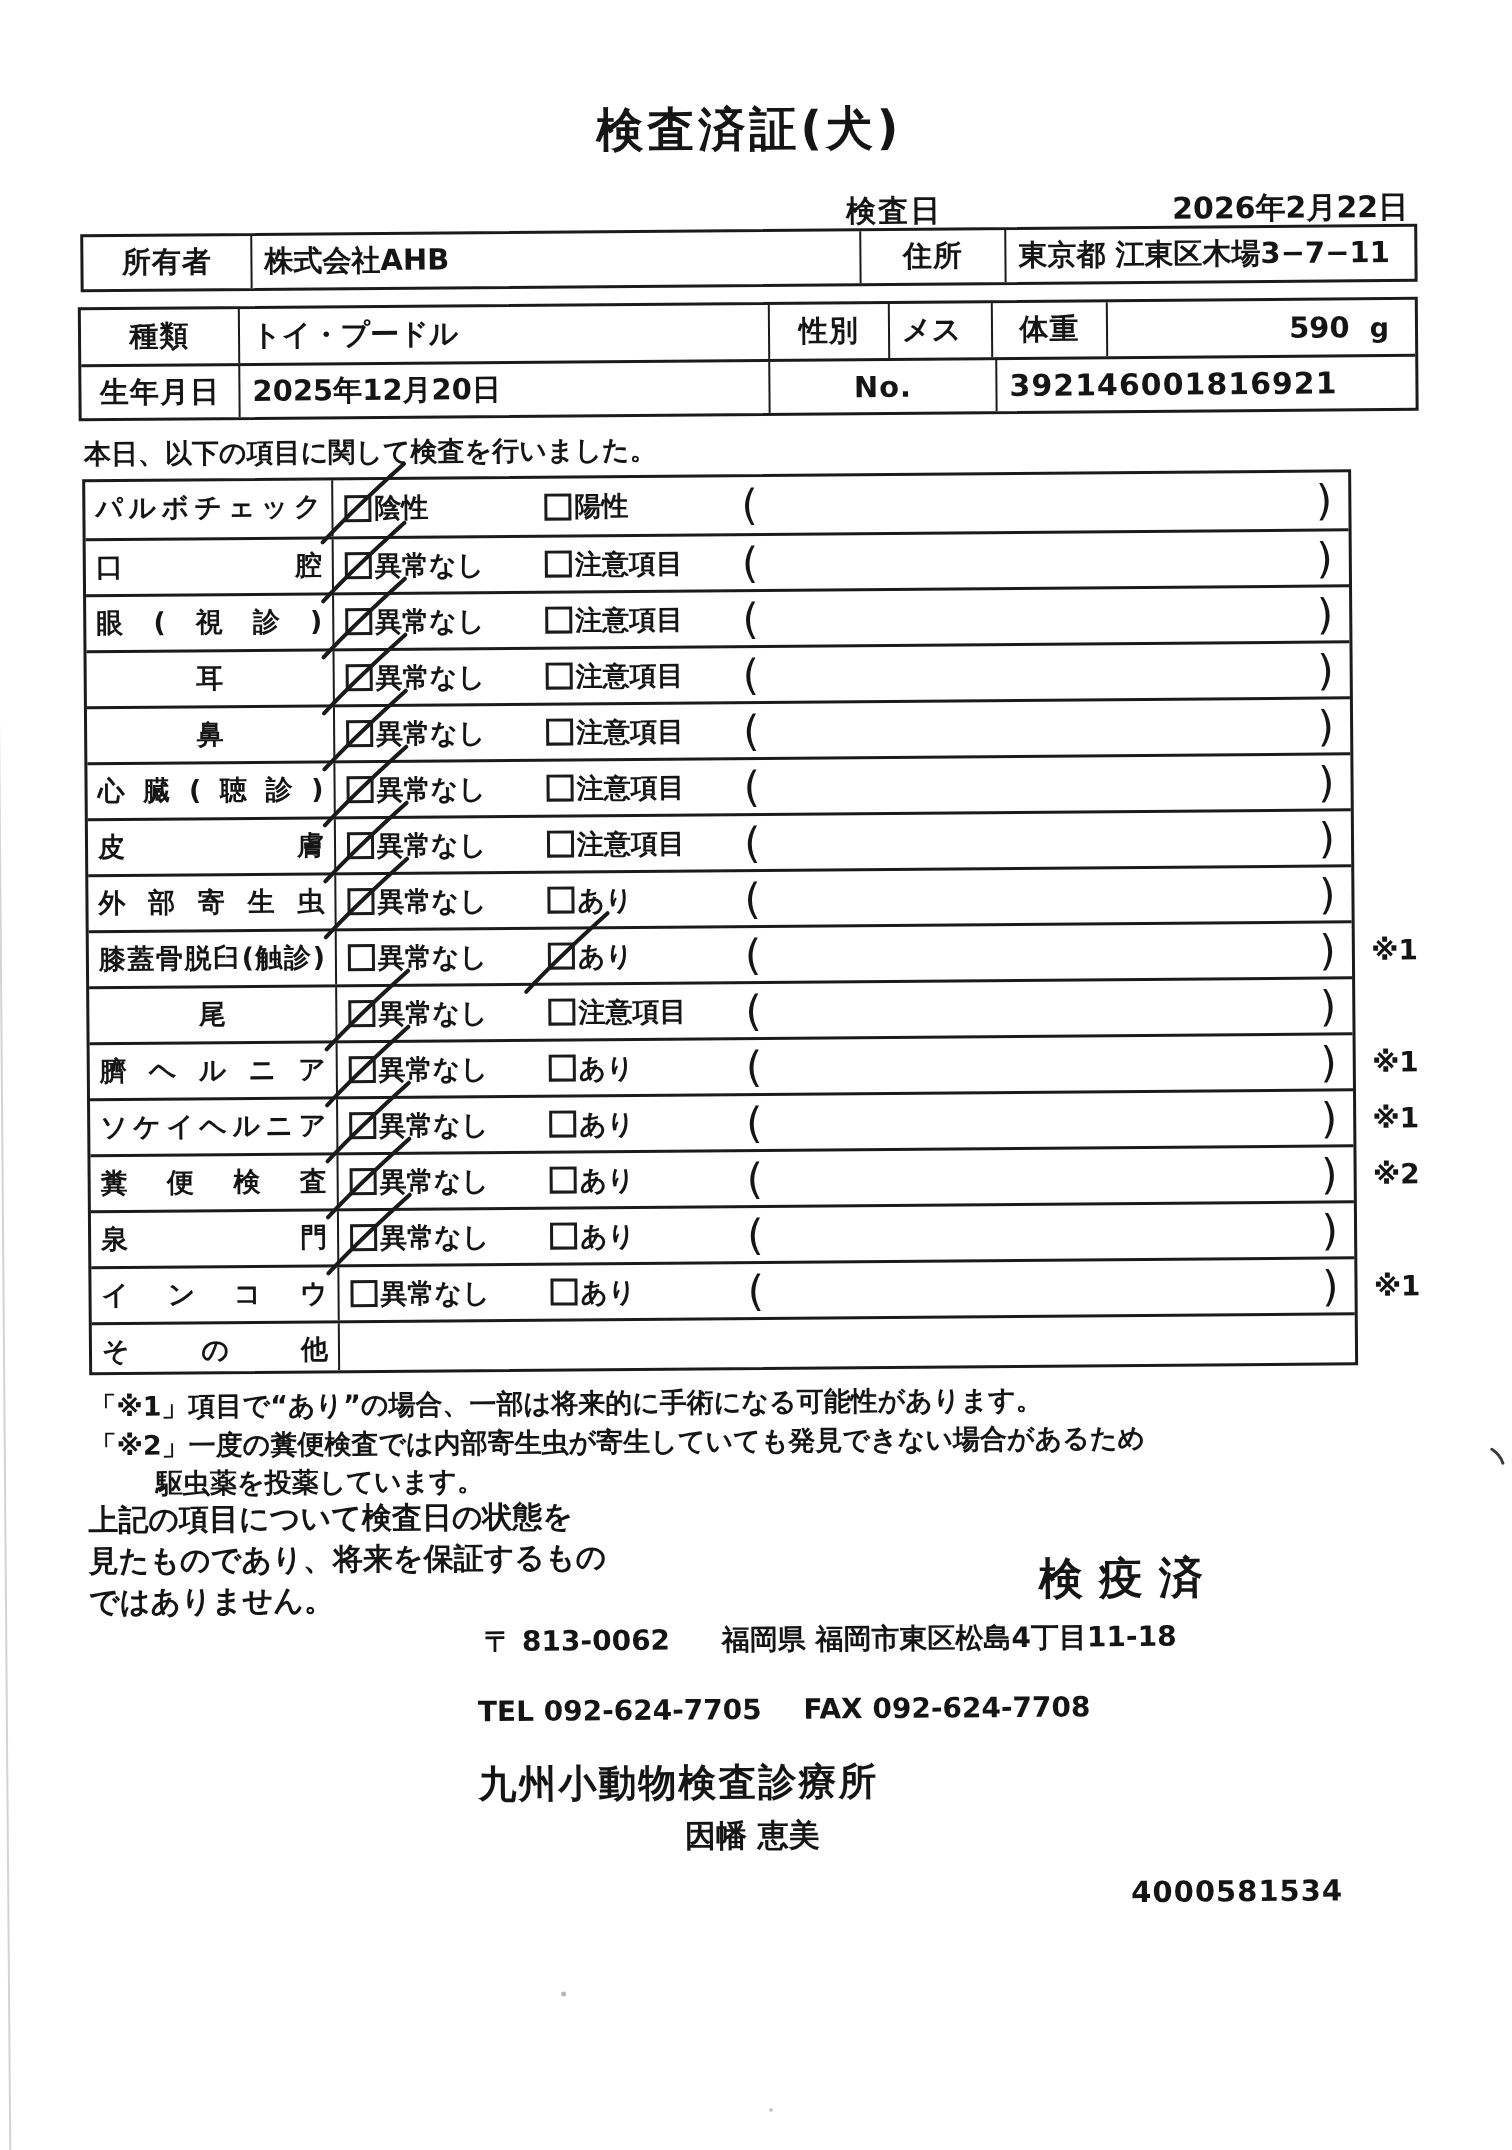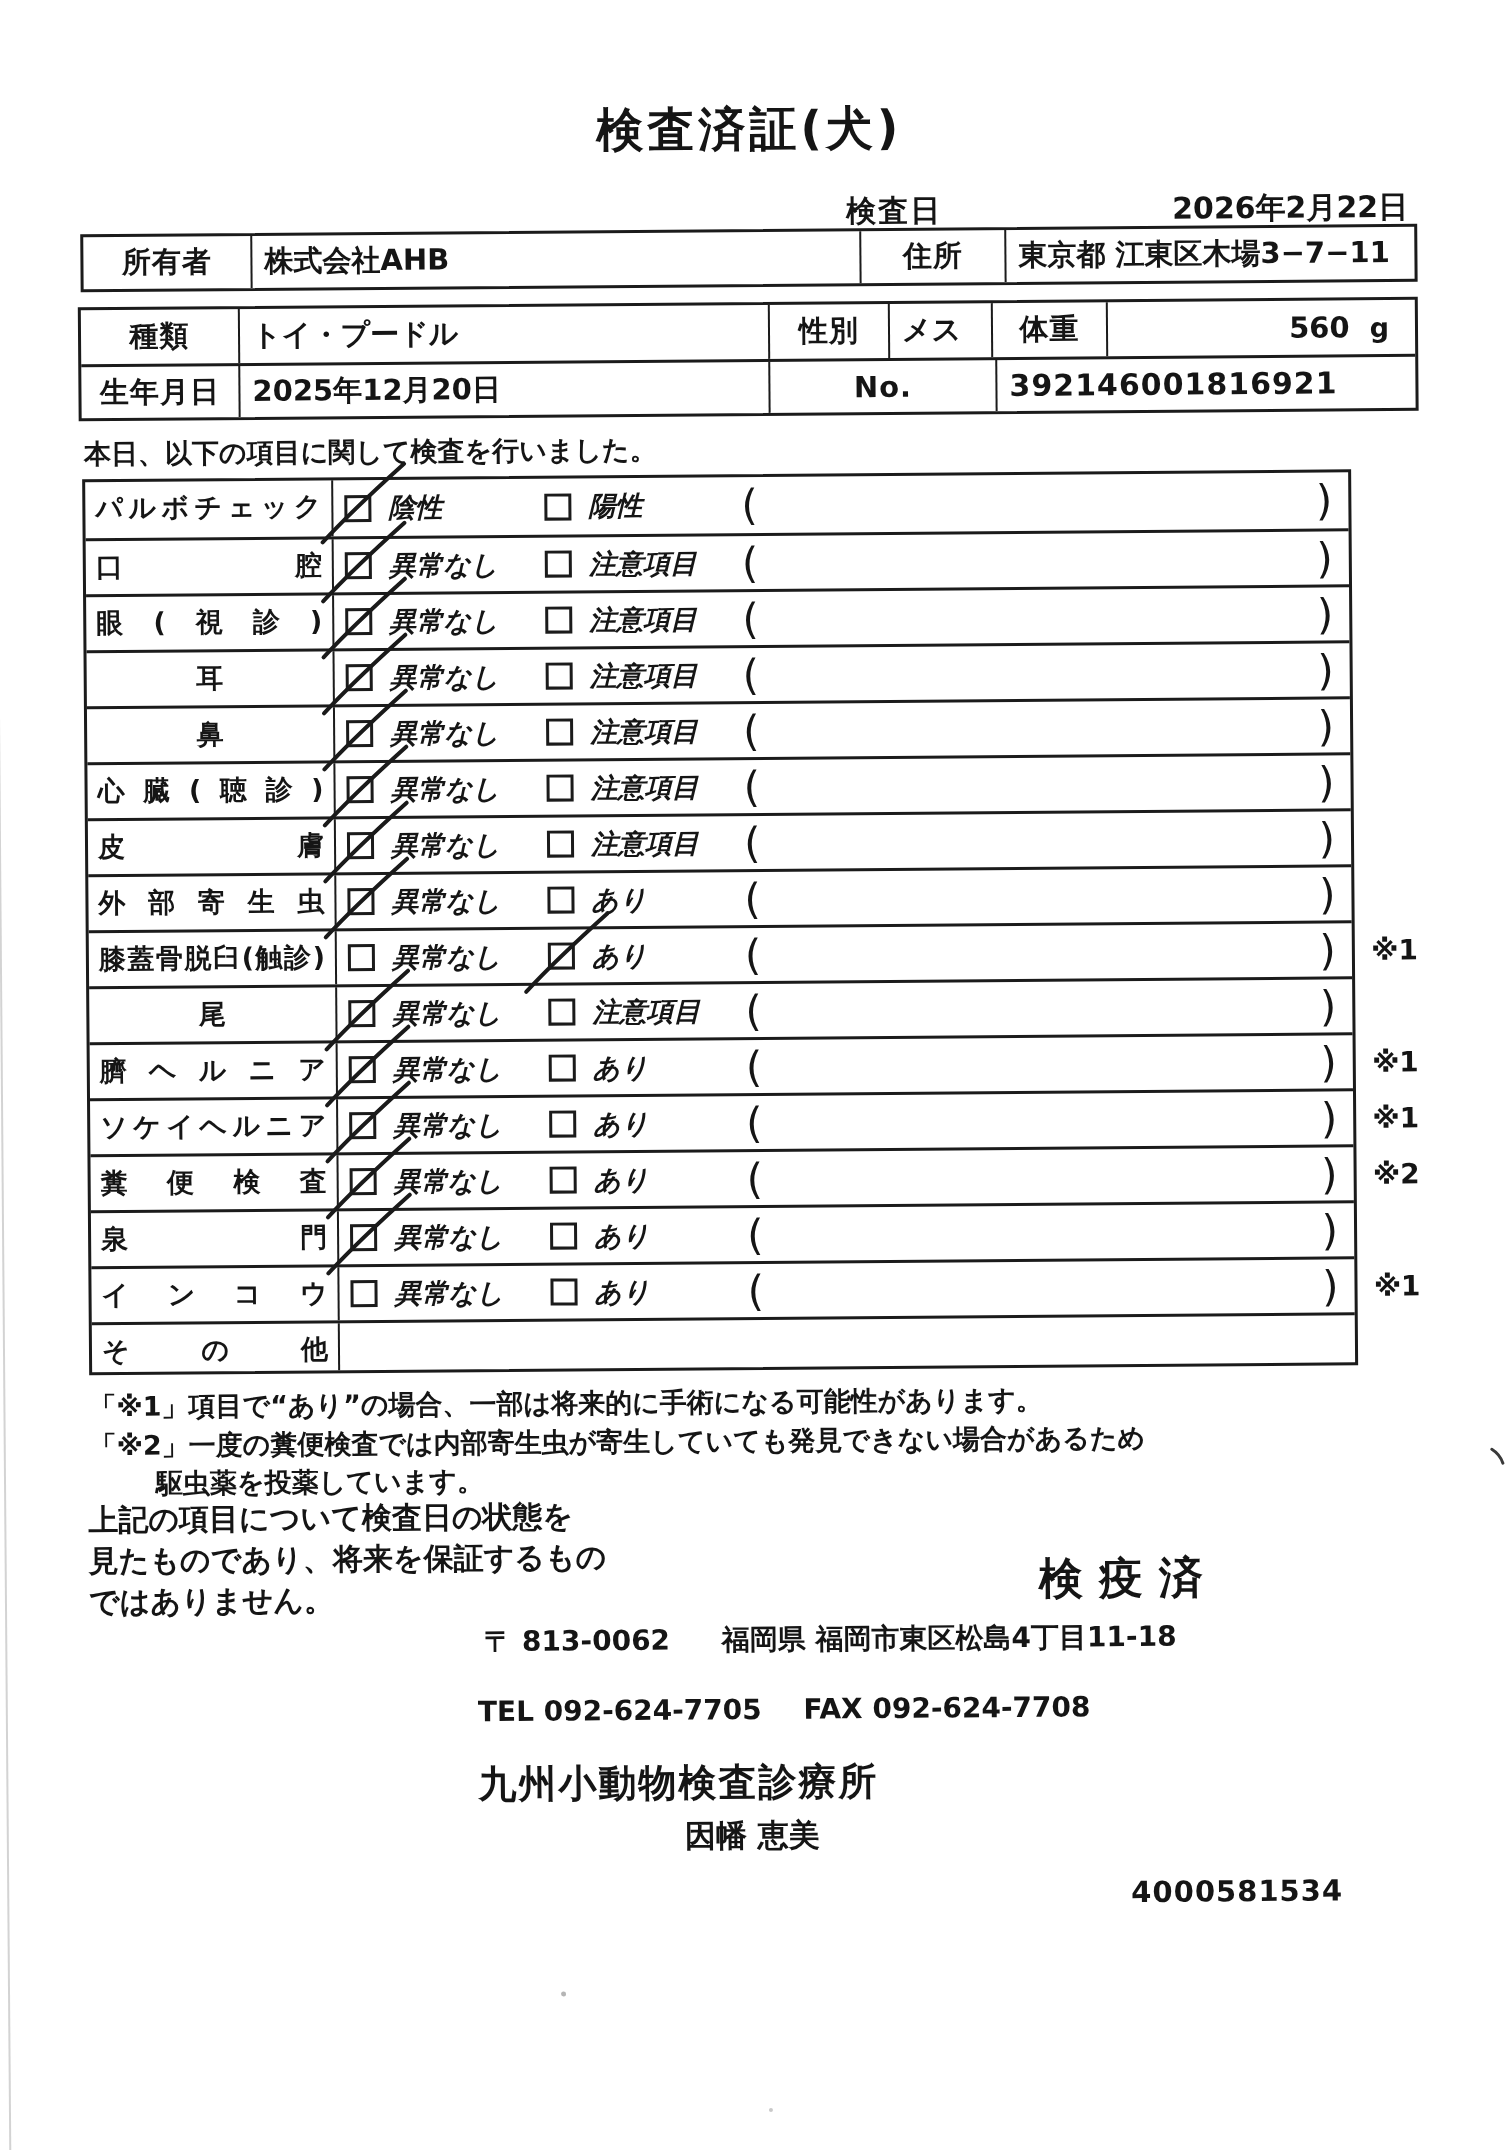--- a/index.html
+++ b/index.html
@@ -53,21 +53,21 @@
     font-size:27px;font-weight:bold;padding:0 10px;
     line-height:52px;white-space:nowrap;overflow:hidden;
     text-align:justify;text-align-last:justify;
   }
   .cl-label.center{text-align:center;text-align-last:center;}
   .cl-content{position:relative;flex:1;overflow:visible;}
   .opt{position:absolute;top:0;height:100%;display:flex;align-items:center;font-size:27px;font-weight:bold;}
   .opt1{left:11px;}
   .opt2{left:211px;}
   .cbox{width:27px;height:27px;border:3px solid #1b1b1b;display:inline-block;flex:0 0 auto;}
-  .opt-text{margin-left:17px;white-space:nowrap;font-style:italic;}
+  .opt-text{margin-left:3px;white-space:nowrap;}
   .check-mark{position:absolute;left:-27px;top:-21px;display:none;pointer-events:none;}
   .opt.checked .check-mark{display:block;}
   .paren{position:absolute;top:50%;transform:translateY(-50%);font-size:42px;font-weight:400;}
   .paren.open{left:408px;}
   .paren.close{right:16px;}
   .cl-note{position:absolute;right:-66px;top:50%;transform:translateY(-50%);font-size:28px;font-weight:bold;white-space:nowrap;}
 
   
   .fnote{position:absolute;font-size:27px;font-weight:bold;white-space:nowrap;}
   .fnote.n1{left:86px;top:1384px;}
@@ -107,21 +107,21 @@
   </div>
 
   <div class="tbl animal-table">
     <div class="tr tr-a">
       <div class="cell lab">種類</div>
       <div class="cell">トイ・プードル</div>
       <div class="cell lab">性別</div>
       <div class="cell">メス</div>
       <div class="cell lab">体重</div>
       <div class="cell weight">
-        <span>560</span>
+        <span>590</span>
         <span class="weight-unit">g</span>
       </div>
     </div>
     <div class="tr tr-b">
       <div class="cell lab">生年月日</div>
       <div class="cell">2025年12月20日</div>
       <div class="cell lab">No.</div>
       <div class="cell num">392146001816921</div>
     </div>
   </div>

